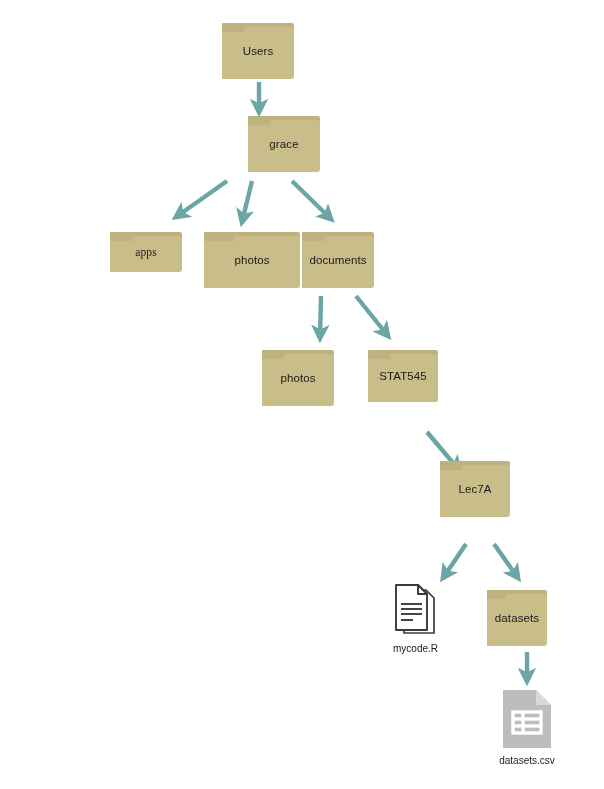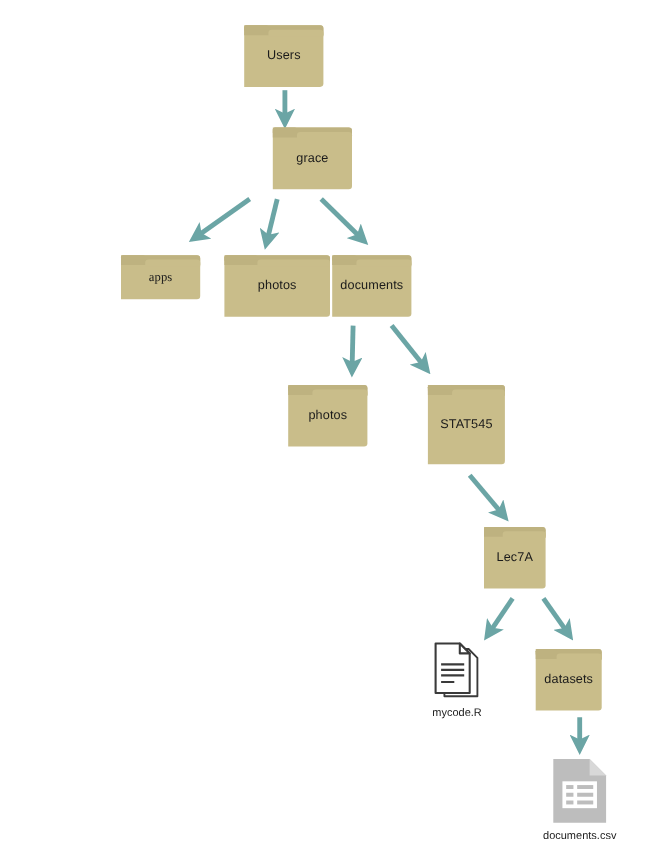--- a/index.html
+++ b/index.html
@@ -197,31 +197,31 @@
   <div class="node" style="left: 262px; top: 350px; width: 72px; height: 56px;">
     <div class="folder">
       <div class="fld-back"></div>
       <div class="fld-strip"></div>
       <div class="fld-notch"></div>
       <div class="fld-tabtop"></div>
       <div class="fld-label">photos</div>
     </div>
   </div>
 
-  <div class="node" style="left: 389px; top: 350px; width: 70px; height: 72px;">
+  <div class="node" style="left: 368px; top: 350px; width: 70px; height: 52px;">
     <div class="folder">
       <div class="fld-back"></div>
       <div class="fld-strip"></div>
       <div class="fld-notch"></div>
       <div class="fld-tabtop"></div>
       <div class="fld-label">STAT545</div>
     </div>
   </div>
 
-  <div class="node" style="left: 440px; top: 479px; width: 56px; height: 56px;">
+  <div class="node" style="left: 440px; top: 461px; width: 70px; height: 56px;">
     <div class="folder">
       <div class="fld-back"></div>
       <div class="fld-strip"></div>
       <div class="fld-notch"></div>
       <div class="fld-tabtop"></div>
       <div class="fld-label">Lec7A</div>
     </div>
   </div>
 
   <div class="node" style="left: 392px; top: 583px; width: 47px; height: 56px;">
@@ -262,17 +262,17 @@
         <path d="M36 3 L51 18 H36 Z" fill="#d8d8d8"></path>
 
         <g fill="none" stroke="#ffffff" stroke-width="3.4">
           <rect x="13" y="25" width="28" height="21"></rect>
           <line x1="13" y1="32" x2="41" y2="32"></line>
           <line x1="13" y1="39" x2="41" y2="39"></line>
           <line x1="23" y1="25" x2="23" y2="46"></line>
         </g>
       </svg>
     </div>
-    <div class="ext-label" style="top: 67px;">documents.csv</div>
+    <div class="ext-label" style="top: 67px;">datasets.csv</div>
   </div>
 </div>
 
 </div>
 
 </body></html>

